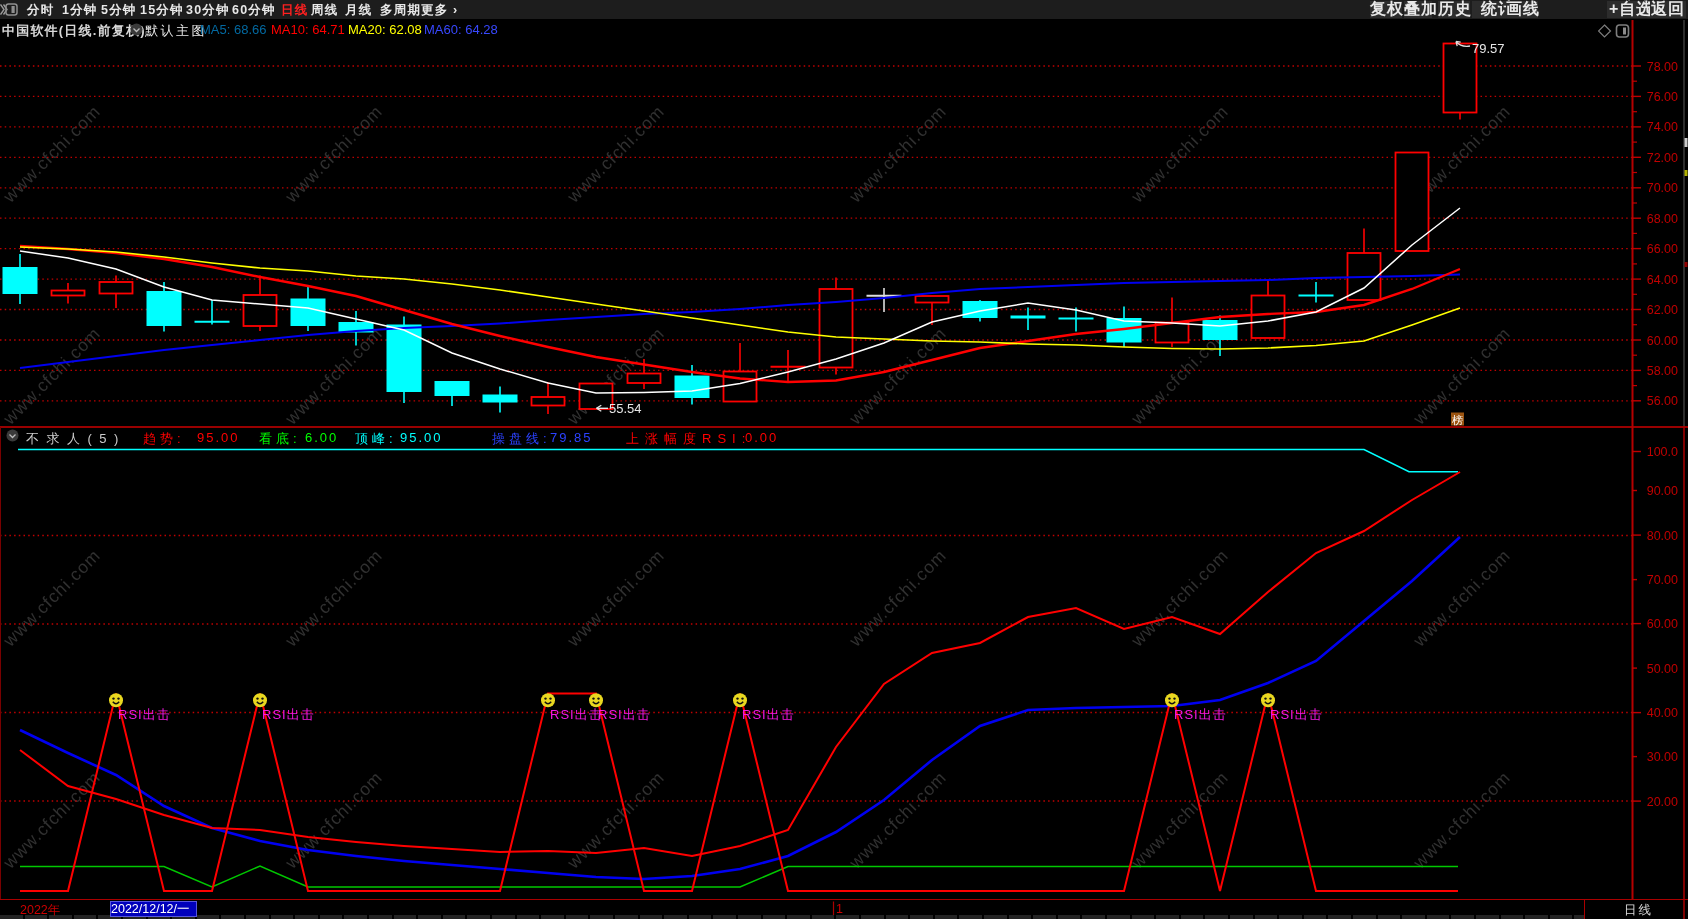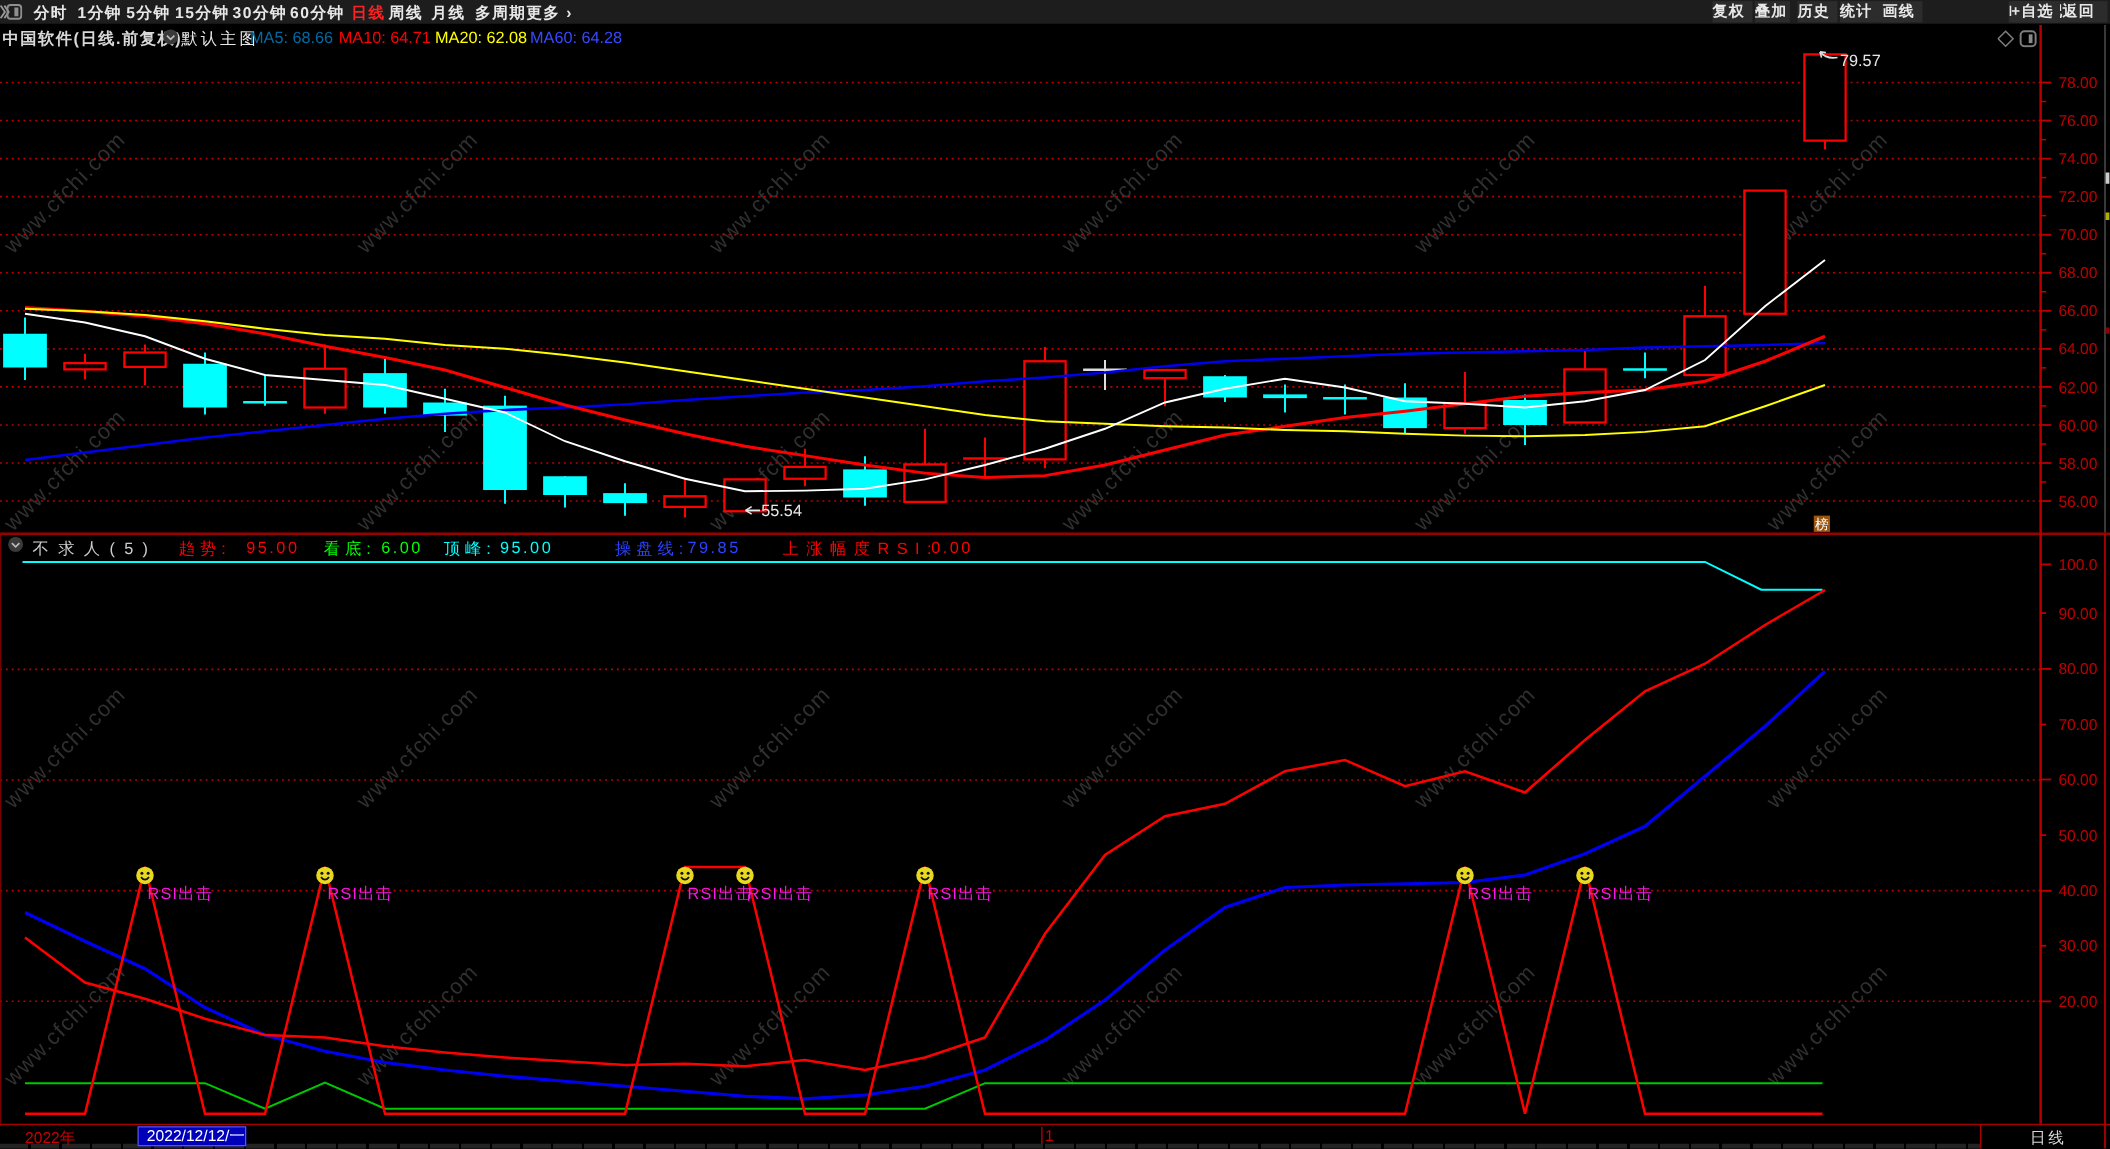--- a/index.html
+++ b/index.html
@@ -1,26 +1,26 @@
 <!DOCTYPE html>
 <html><head><meta charset="utf-8">
 <style>
 *{margin:0;padding:0;box-sizing:border-box}
 html,body{width:1688px;height:919px;background:#000;overflow:hidden;font-family:"Liberation Sans",sans-serif}
 #root{position:relative;width:1688px;height:919px;background:#000}
 #menubar{position:absolute;left:0;top:0;width:1688px;height:19px;background:#1d1d1d;font-size:12.5px;z-index:5}
 #menubar span{position:absolute;top:2px;white-space:nowrap;letter-spacing:1.2px;font-weight:bold}
-#menubar .btn{top:1px;height:17px;background:#2c2c2c;color:#e8e8e8;font-size:12px;line-height:16px;letter-spacing:1px}
+#menubar .btn{top:1px;height:17px;background:#2c2c2c;color:#e8e8e8;text-align:center;font-size:16px;line-height:16px;letter-spacing:1px}
 #inforow{position:absolute;left:0;top:19px;width:1688px;height:19px;background:transparent;font-size:13px;z-index:5}
 #inforow span{position:absolute;top:2.5px;white-space:nowrap}
 #indrow{position:absolute;left:0;top:428px;width:1630px;height:19px;font-size:13px;z-index:5}
 #indrow span{position:absolute;top:1.5px;white-space:nowrap;font-weight:normal}
 #bottombar{position:absolute;left:0;top:900px;width:1688px;height:19px;background:transparent;font-size:12.5px;z-index:5}
 #bottombar span{position:absolute;top:2px;white-space:nowrap}
-.datebox{left:110px;top:1px!important;width:87px;height:16px;background:#0000bb;border:1px solid #5555dd;color:#fff;text-align:right;line-height:14px;font-size:12.5px}
+.datebox{left:110px;top:1px!important;width:87px;height:16px;background:#0000bb;border:1px solid #5555dd;color:#fff;text-align:left;line-height:14px;font-size:12.5px}
 #ticks{position:absolute;left:0;top:915px;width:1584px;height:4px;background:repeating-linear-gradient(90deg,#232323 0 22.6px,#000 22.6px 24.6px);z-index:4}
 #sep1{position:absolute;left:1584px;top:900px;width:1px;height:19px;background:#aa0000;z-index:6}
 </style></head>
 <body>
 <div id="root">
 <svg width="1688" height="919" viewBox="0 0 1688 919" style="position:absolute;left:0;top:0" font-family="Liberation Sans, sans-serif">
 <g fill="#303030" font-size="17.5" letter-spacing="1">
 <text transform="translate(56,158) rotate(-45)" text-anchor="middle">www.cfchi.com</text>
 <text transform="translate(338,158) rotate(-45)" text-anchor="middle">www.cfchi.com</text>
 <text transform="translate(620,158) rotate(-45)" text-anchor="middle">www.cfchi.com</text>

